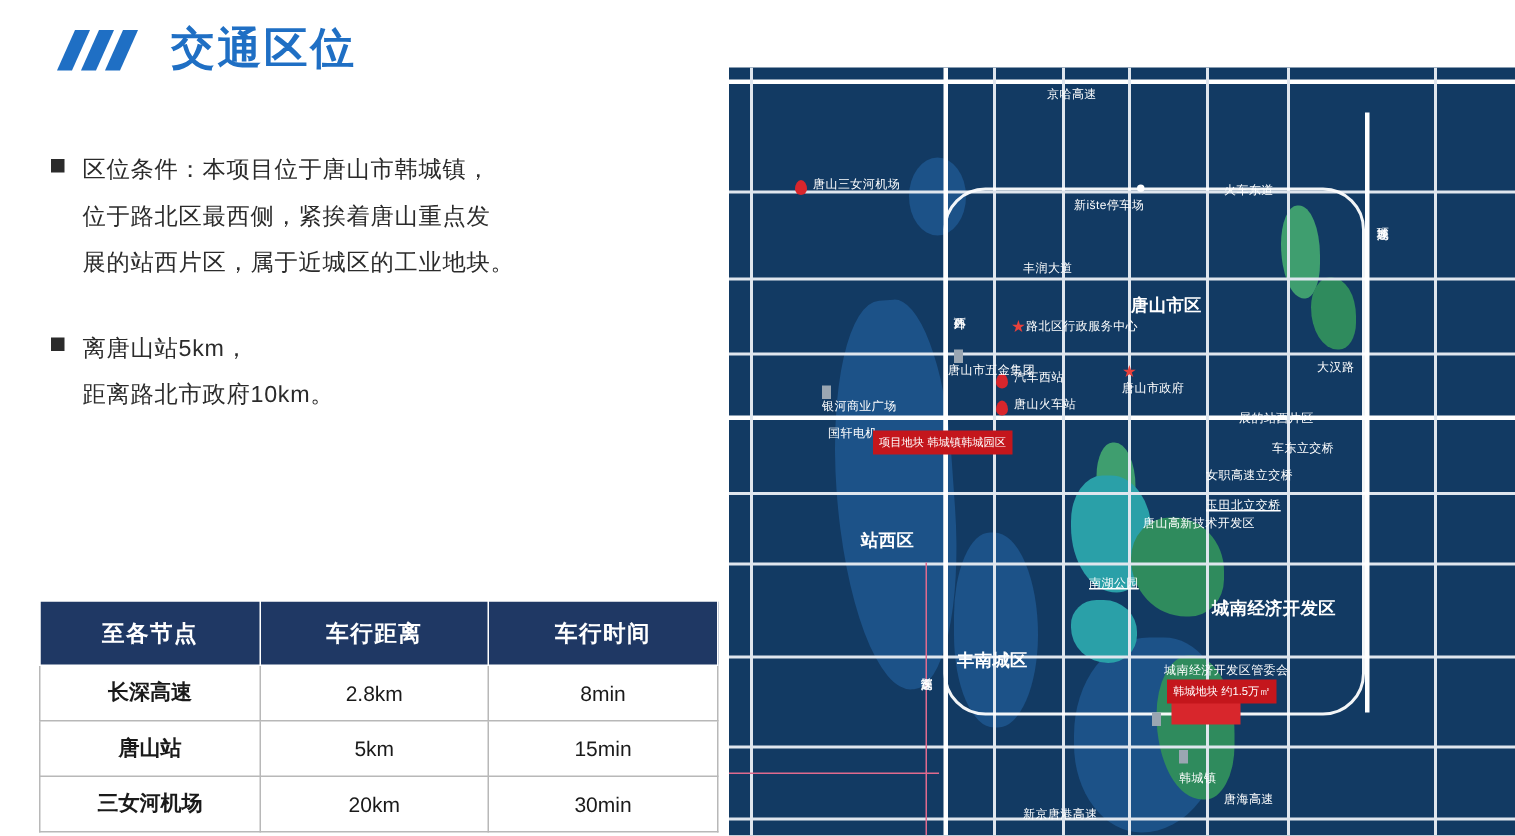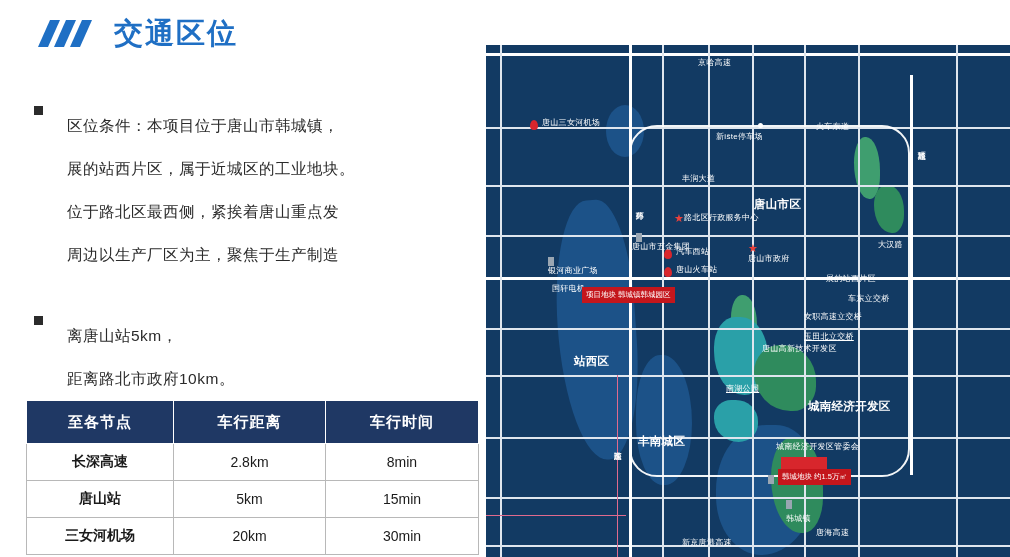--- a/index.html
+++ b/index.html
@@ -75,21 +75,21 @@
     margin-top: 8px;
     margin-right: 12px;
     flex: 0 0 auto;
   }
   .bullet-body {
     font-size: 15.5px;
     color: #2b2b2b;
     line-height: 31px;
     letter-spacing: 0.5px;
   }
-  .bullet-body p { margin: 12px; }
+  .bullet-body p { margin: 0; }
 
   
   .table-wrap {
     position: absolute;
     left: 26px;
     top: 400px;
     width: 452px;
   }
   table.dist-table {
     border-collapse: collapse;
@@ -229,23 +229,22 @@
       </span>
       <span class="title-text">交通区位</span>
     </div>
 
     <div class="bullets">
 
       <div class="bullet">
         <span class="bullet-marker"></span>
         <div class="bullet-body">
           <p>区位条件：本项目位于唐山市韩城镇，</p>
+          <p>位于路北区最西侧，紧挨着唐山重点发</p>
           <p>展的站西片区，属于近城区的工业地块。</p>
-          <p>位于路北区最西侧，紧挨着唐山重点发</p>
-          <p>周边以生产厂区为主，聚焦于生产制造</p>
         </div>
       </div>
 
       <div class="bullet">
         <span class="bullet-marker"></span>
         <div class="bullet-body">
           <p>离唐山站5km，</p>
           <p>距离路北市政府10km。</p>
         </div>
       </div>
@@ -376,21 +375,21 @@
       <div class="grayblock" style="left:62px; top:212px; width:6px; height:9px;"></div>
       <div class="grayblock" style="left:150px; top:188px; width:6px; height:9px;"></div>
       <div class="grayblock" style="left:282px; top:430px; width:6px; height:9px;"></div>
       <div class="grayblock" style="left:300px; top:455px; width:6px; height:9px;"></div>
 
       <div class="redblock" style="left:295px; top:412px; width:46px; height:26px;"></div>
       <div class="callout" style="left:96px; top:230px;margin-top:12px;">
         <span>项目地块
 韩城镇韩城园区</span>
       </div>
-      <div class="callout" style="left:292px; top:408px;margin-top:16px;">
+      <div class="callout" style="left:292px; top:408px;">
         <span>韩城地块
 约1.5万㎡</span>
       </div>
 
       <div class="maplabel" style="left:300px; top:470px;">韩城镇</div>
       <div class="maplabel" style="left:330px; top:484px;">唐海高速</div>
       <div class="maplabel" style="left:240px; top:340px;text-decoration:underline;">南湖公园</div>
       <div class="maplabel" style="left:392px; top:196px;">大汉路</div>
       <div class="maplabel" style="left:196px; top:130px;">丰润大道</div>
       <div class="maplabel" style="left:196px; top:494px;">新京唐港高速</div>

